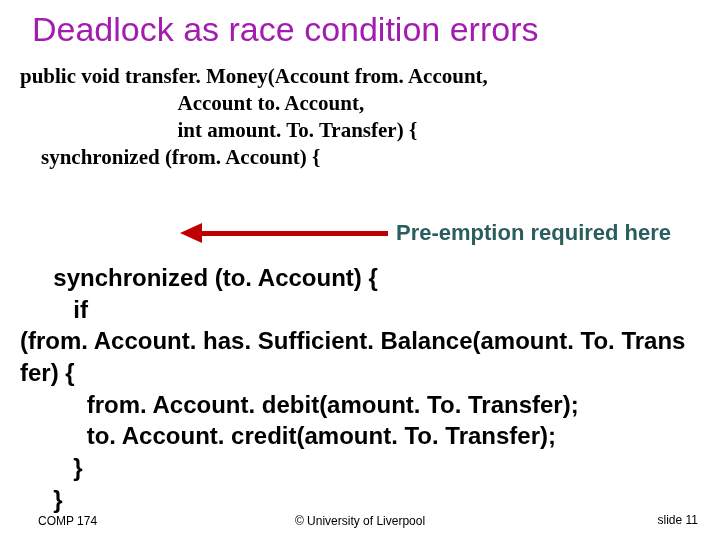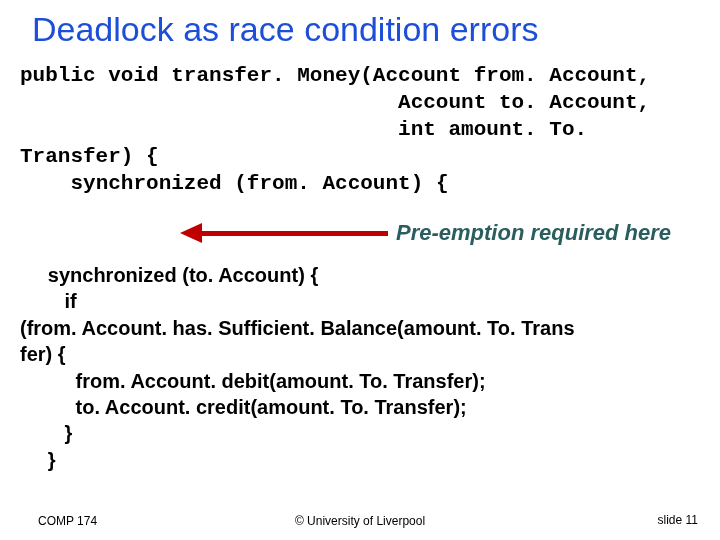--- a/index.html
+++ b/index.html
@@ -13,21 +13,21 @@
     overflow: hidden;
   }
   .slide {
     width: 720px;
     height: 540px;
     position: relative;
     box-sizing: border-box;
   }
   .title {
     font-size: 34px;
-    color: #1d4ed8;
+    color: #a21caf;
     padding: 10px 0 0 32px;
     margin: 0;
     font-weight: normal;
   }
   .bullet {
     font-size: 28px;
     color: #000;
     padding: 14px 0 0 20px;
     margin: 0;
   }
@@ -35,21 +35,21 @@
     display: inline-block;
     width: 22px;
   }
   .code {
     font-size: 21px;
     font-weight: bold;
     color: #000;
     padding: 14px 8px 0 20px;
     line-height: 1.28;
     white-space: pre-wrap;
-    font-family: Liberation Mono, monospace;
+    font-family: Liberation Serif, serif;
   }
   .arrow-wrap {
     position: absolute;
     top: 220px;
     left: 180px;
     width: 530px;
     height: 28px;
   }
   .arrow-line {
     position: absolute;
@@ -70,24 +70,23 @@
     border-right: 22px solid #c00000;
   }
   .annotation {
     position: absolute;
     top: 0;
     left: 216px;
     font-size: 22px;
     font-weight: bold;
     color: #2a5e5e;
     white-space: nowrap;
-    font-style: italic;
   }
   .code2 {
-    font-size: 20px;
+    font-size: 24px;
     font-weight: bold;
     color: #000;
     position: absolute;
     top: 262px;
     left: 20px;
     right: 10px;
     line-height: 1.32;
     white-space: pre-wrap;
     font-family: Arial, Helvetica, sans-serif;
   }

